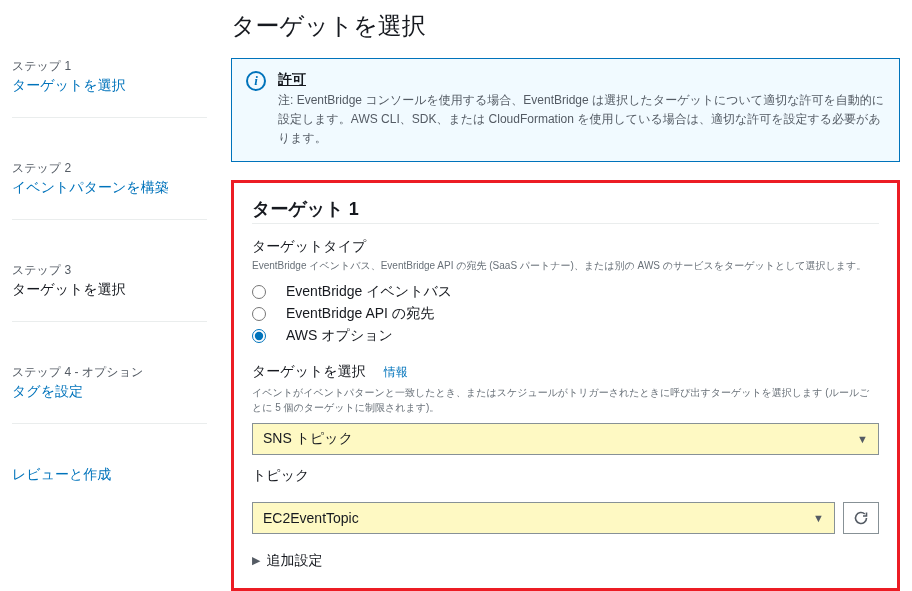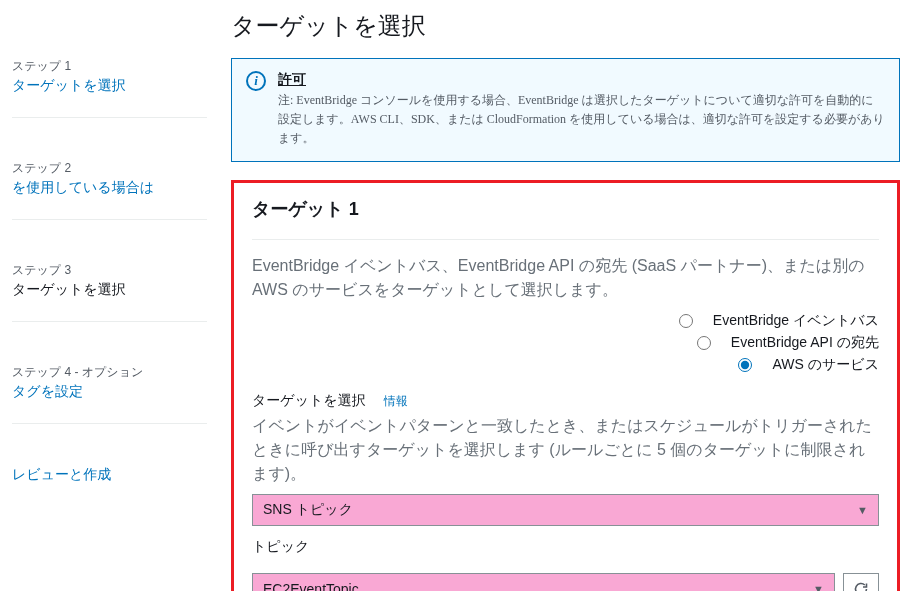--- a/index.html
+++ b/index.html
@@ -9,31 +9,31 @@
   .step { margin-bottom: 22px; margin-top: 42px; }
   .step-label { font-size: 12px; color: #545b64; margin-bottom: 2px; }
   .step-title { font-size: 14px; color: #0073bb; cursor: pointer; }
   .step-title.current { color: #16191f; cursor: default; }
   .step-divider { border-top: 1px solid #eaeded; margin: 8px 0 14px 0; }
   .main { flex: 1; min-width: 0; }
   h1.page-title { font-size: 24px; font-weight: 400; color: #16191f; margin-bottom: 16px; }
   .info-box { border: 1px solid #0073bb; background: #f1faff; padding: 12px 14px; display: flex; gap: 12px; margin-bottom: 18px; }
   .info-icon { width: 20px; height: 20px; border: 2px solid #0073bb; border-radius: 50%; color: #0073bb; display: flex; align-items: center; justify-content: center; font-weight: bold; font-size: 13px; flex-shrink: 0; font-style: italic; font-family: Georgia, serif; }
   .info-text .info-title { font-weight: 700; color: #16191f; margin-bottom: 2px; text-decoration: underline; }
-  .info-text .info-body { font-size: 12px; color: #545b64; line-height: 1.6; font-family: Liberation Serif, serif; }
+  .info-text .info-body { font-size: 12px; color: #545b64; line-height: 1.6; }
   .target-panel { border: 3px solid #ec1c24; padding: 14px 18px 18px 18px; margin-bottom: 10px; }
-  .panel-heading { font-size: 18px; font-weight: 700; color: #16191f; margin-bottom: 18px; }
+  .panel-heading { font-size: 18px; font-weight: 700; color: #16191f; margin-bottom: 2px; }
   .field-label { font-size: 14px; color: #16191f; margin-bottom: 2px; }
-  .field-hint { font-size: 16px; color: #687078; line-height: 1.5; margin-bottom: 8px; }
+  .field-hint { font-size: 10px; color: #687078; line-height: 1.5; margin-bottom: 8px; }
   .radio-group { margin-bottom: 16px; }
-  .radio-item { display: flex; align-items: center; gap: 20px; padding: 2px 0; cursor: pointer; justify-content: flex-end; }
+  .radio-item { display: flex; align-items: center; gap: 20px; padding: 2px 0; cursor: pointer; }
   .radio-item input[type=radio] { width: 14px; height: 14px; accent-color: #0073bb; cursor: pointer; }
   .radio-item span { color: #16191f; font-size: 14px; }
   .select-row { display: flex; gap: 8px; margin-bottom: 12px; }
-  .select-box { flex: 1; border: 1px solid #879196; height: 32px; display: flex; align-items: center; padding: 0 10px; justify-content: space-between; background: #f9a8d4; cursor: pointer; color: #16191f; }
+  .select-box { flex: 1; border: 1px solid #879196; height: 32px; display: flex; align-items: center; padding: 0 10px; justify-content: space-between; background: #fef9c3; cursor: pointer; color: #16191f; }
   .select-box .caret { color: #545b64; font-size: 11px; }
   .refresh-btn { border: 1px solid #879196; width: 36px; height: 32px; display: flex; align-items: center; justify-content: center; background: #fff; cursor: pointer; }
   .refresh-btn svg { width: 16px; height: 16px; }
   .info-link { color: #0073bb; font-size: 12px; margin-left: 18px; cursor: pointer; }
   .label-row { display: flex; align-items: baseline; margin-bottom: 2px; }
   .expander { display: flex; align-items: center; gap: 6px; margin-top: 18px; cursor: pointer; }
   .expander .tri { font-size: 11px; color: #545b64; }
   .divider { border-top: 1px solid #eaeded; margin: 22px 0 14px 0; }
 </style>
 </head>
@@ -41,21 +41,21 @@
 
 <div class="page">
   <div class="sidebar">
     <div class="step">
       <div class="step-label">ステップ 1</div>
       <div class="step-title">ターゲットを選択</div>
     </div>
     <div class="step-divider"></div>
     <div class="step">
       <div class="step-label">ステップ 2</div>
-      <div class="step-title">を使用している場合は</div>
+      <div class="step-title">イベントパターンを構築</div>
     </div>
     <div class="step-divider"></div>
     <div class="step">
       <div class="step-label">ステップ 3</div>
       <div class="step-title current">ターゲットを選択</div>
     </div>
     <div class="step-divider"></div>
     <div class="step">
       <div class="step-label">ステップ 4 - オプション</div>
       <div class="step-title">タグを設定</div>
@@ -75,34 +75,35 @@
         <div class="info-title">許可</div>
         <div class="info-body">注: EventBridge コンソールを使用する場合、EventBridge は選択したターゲットについて適切な許可を自動的に設定します。AWS CLI、SDK、または CloudFormation を使用している場合は、適切な許可を設定する必要があります。</div>
       </div>
     </div>
 
     <div class="target-panel">
       <div class="panel-heading">ターゲット 1</div>
 
       <div class="divider" style="margin:0 0 14px 0"></div>
 
+      <div class="field-label">ターゲットタイプ</div>
       <div class="field-hint">EventBridge イベントバス、EventBridge API の宛先 (SaaS パートナー)、または別の AWS のサービスをターゲットとして選択します。</div>
 
       <div class="radio-group">
         <label class="radio-item">
           <input type="radio" name="ttype" style="">
           <span>EventBridge イベントバス</span>
         </label>
         <label class="radio-item">
           <input type="radio" name="ttype" style="">
           <span>EventBridge API の宛先</span>
         </label>
         <label class="radio-item">
           <input type="radio" name="ttype" checked="" style="">
-          <span>AWS のサービス</span>
+          <span>AWS オプション</span>
         </label>
       </div>
 
       <div class="label-row">
         <div class="field-label">ターゲットを選択</div>
         <span class="info-link">情報</span>
       </div>
       <div class="field-hint">イベントがイベントパターンと一致したとき、またはスケジュールがトリガーされたときに呼び出すターゲットを選択します (ルールごとに 5 個のターゲットに制限されます)。</div>
 
       <div class="select-row">

